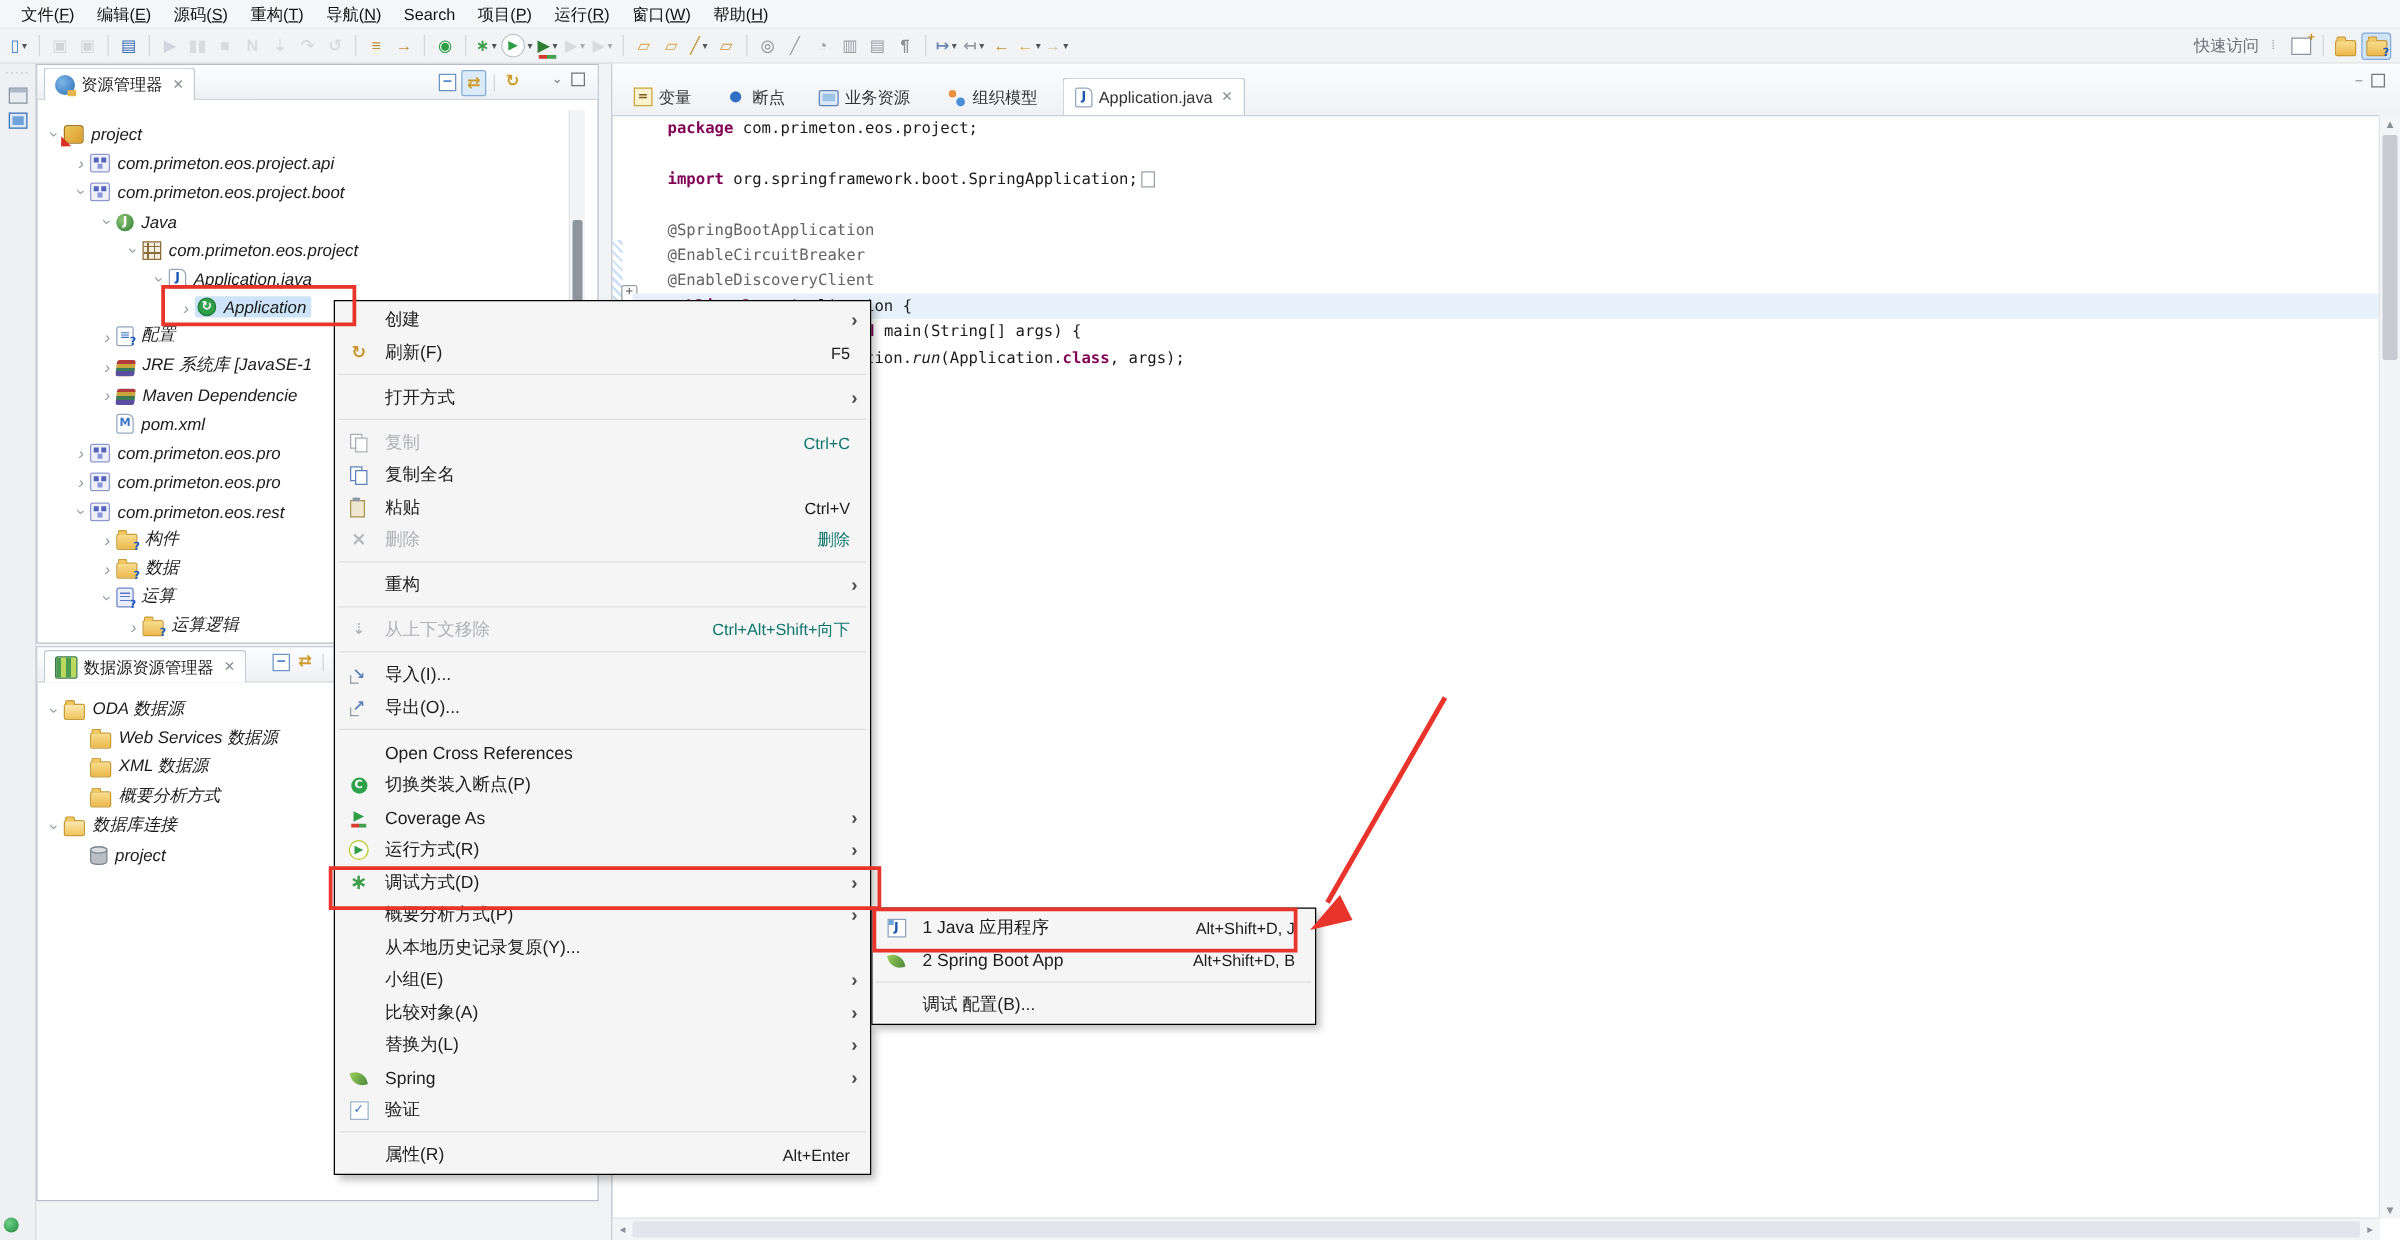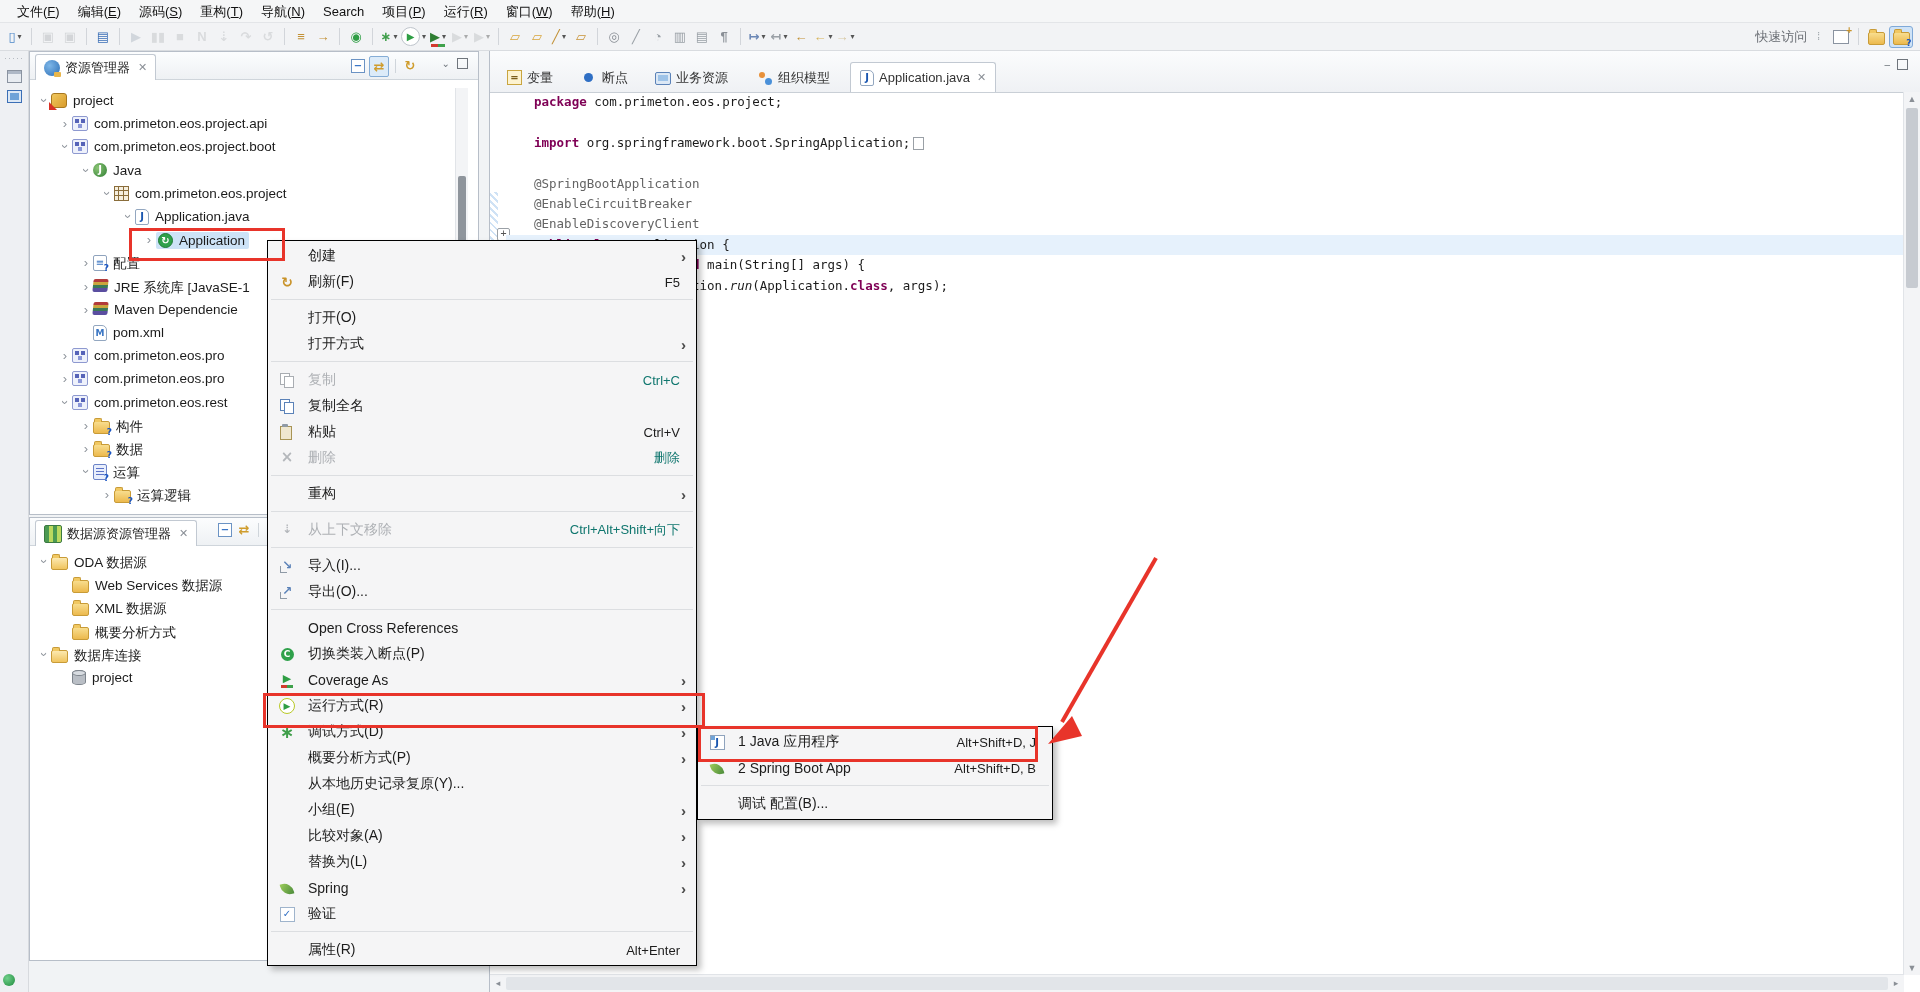--- a/index.html
+++ b/index.html
@@ -32,21 +32,21 @@
   .vtab{position:absolute;left:5px;top:2px;height:25px;background:#fff;border:1px solid #c2c9d2;border-bottom:none;border-radius:3px 3px 0 0;display:flex;align-items:center;padding:0 8px;gap:5px;}
   .vtab .t{font-size:13px;color:#222;}
   .vtab .x{color:#8a8f96;font-size:11px;margin-left:3px;}
   .hd-tools{position:absolute;top:4px;display:flex;align-items:center;gap:4px;}
   .hd-sep{width:1px;height:14px;background:#cfd5db;margin:0 2px;}
   .togglebox{background:#dcebf9;border:1px solid #85add6;border-radius:2px;padding:1px;}
   .minmax{position:absolute;top:6px;display:flex;gap:7px;color:#6f757c;font-size:10px;}
   .mm-box{width:9px;height:9px;border:1px solid #6f757c;display:inline-block;}
   
   .tree{position:absolute;left:0;top:28px;right:0;bottom:0;overflow:hidden;}
-  .trow{position:absolute;height:22px;display:flex;align-items:flex-start;white-space:nowrap;font-size:13.5px;}
+  .trow{position:absolute;height:22px;display:flex;align-items:flex-end;white-space:nowrap;font-size:13.5px;font-style:italic;}
   .texp{width:14px;color:#8f959c;font-size:13px;display:inline-block;text-align:center;flex:none;}
   .texp.open{transform:rotate(90deg);}
   .tlab{margin-left:6px;}
   .selbg{background:#cde3f7;border-radius:2px;padding:1px 4px 1px 2px;display:flex;align-items:center;}
   .selbg .tlab{margin-left:6px;}
   
   .sb-v{position:absolute;background:#f3f4f6;border-left:1px solid #e1e4e8;}
   .sb-h{position:absolute;background:#f3f4f6;border-top:1px solid #e1e4e8;}
   .sb-thumb{position:absolute;background:#c7cbd1;border-radius:2px;}
   .sb-arr{position:absolute;color:#8a8f96;font-size:9px;width:100%;text-align:center;}
@@ -521,24 +521,20 @@
       <div class="mi">
         <span class="mic">
           <span class="ic ic-refresh-menu"></span>
         </span>
         <span>刷新(F)</span>
         <span class="msc">F5</span>
       </div>
       <div class="msep"></div>
       <div class="mi">
         <span class="mic"></span>
-        <span>打开(O)</span>
-      </div>
-      <div class="mi">
-        <span class="mic"></span>
         <span>打开方式</span>
         <span class="marr">›</span>
       </div>
       <div class="msep"></div>
       <div class="mi dis">
         <span class="mic">
           <span class="ic ic-copy-g"></span>
         </span>
         <span>复制</span>
         <span class="msc">Ctrl+C</span>

